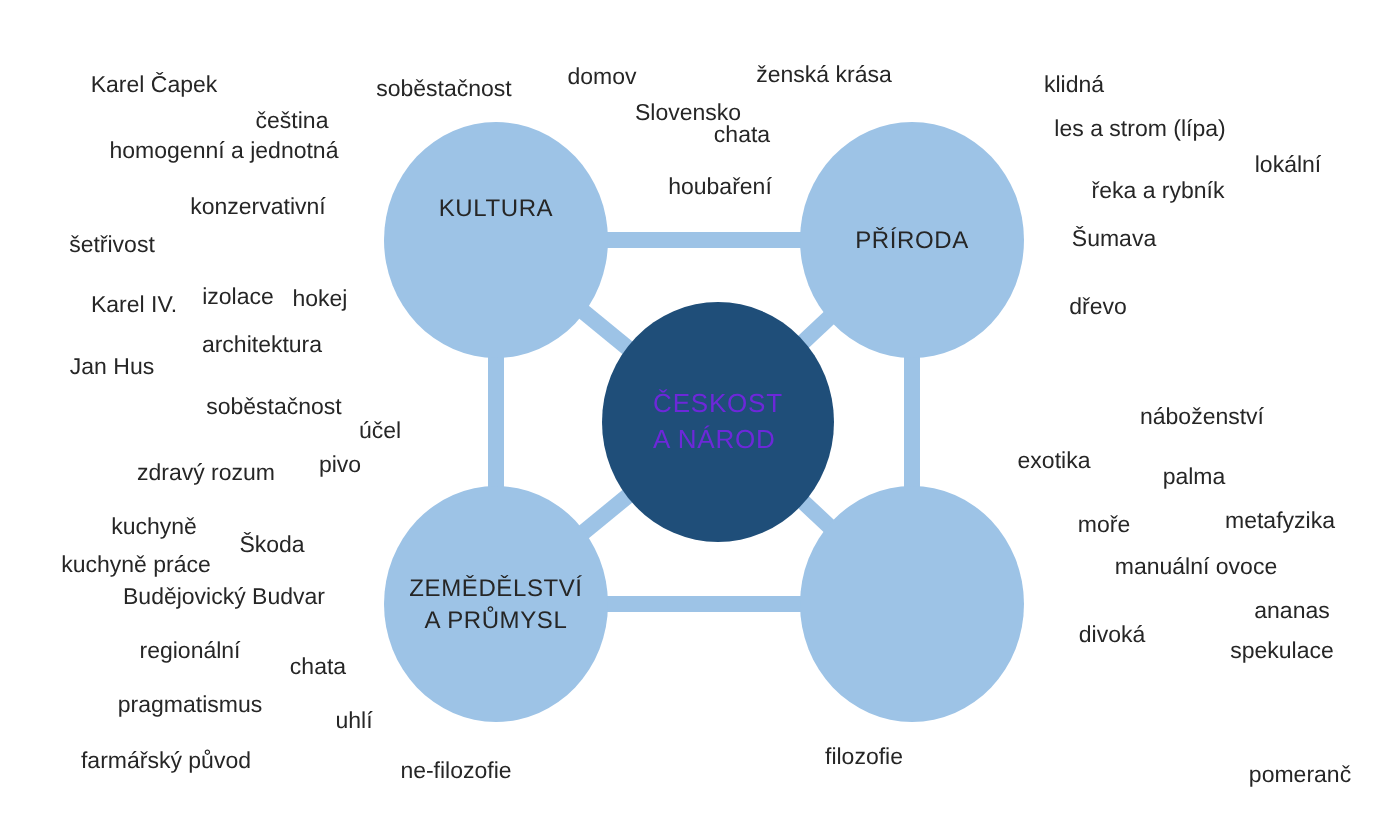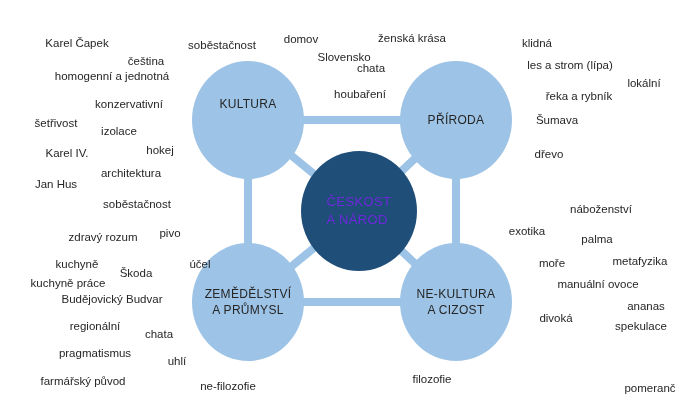--- a/index.html
+++ b/index.html
@@ -85,43 +85,39 @@
   <div class="node-label" style="left:248px; top:104px">
     <span>KULTURA</span>
   </div>
   <div class="node-label" style="left:456px; top:120px">
     <span>PŘÍRODA</span>
   </div>
   <div class="node-label" style="left:248px; top:302px">
     <span>ZEMĚDĚLSTVÍ</span>
     <span>A PRŮMYSL</span>
   </div>
-  <div class="node-label" style="left:456px; top:302px">
-    <span>NE-KULTURA</span>
-    <span>A CIZOST</span>
-  </div>
 
   <div class="center-label" style="left:359px; top:211px">
     <span>ČESKOST</span>
     <span>A NÁROD</span>
   </div>
 
   <div class="word-layer">
       <span class="word" style="left: 77px; top: 37px;">Karel Čapek</span>
       <span class="word" style="left: 146px; top: 55px;">čeština</span>
       <span class="word" style="left: 112px; top: 70px;">homogenní a jednotná</span>
       <span class="word" style="left: 129px; top: 98px;">konzervativní</span>
       <span class="word" style="left: 56px; top: 117px;">šetřivost</span>
-      <span class="word" style="left: 119px; top: 125px; text-align: right;">izolace</span>
+      <span class="word" style="left: 119px; top: 143px; text-align: right;">izolace</span>
       <span class="word" style="left: 67px; top: 147px;">Karel IV.</span>
       <span class="word" style="left: 160px; top: 144px;">hokej</span>
       <span class="word" style="left: 131px; top: 167px;">architektura</span>
       <span class="word" style="left: 56px; top: 178px;">Jan Hus</span>
       <span class="word" style="left: 137px; top: 198px;">soběstačnost</span>
-      <span class="word" style="left: 200px; top: 210px; margin-top: 48px;">účel</span>
+      <span class="word" style="left: 190px; top: 210px;">účel</span>
       <span class="word" style="left: 103px; top: 231px;">zdravý rozum</span>
       <span class="word" style="left: 170px; top: 227px;">pivo</span>
       <span class="word" style="left: 77px; top: 258px;">kuchyně</span>
       <span class="word" style="left: 136px; top: 267px;">Škoda</span>
       <span class="word" style="left: 68px; top: 277px;">kuchyně práce</span>
       <span class="word" style="left: 112px; top: 293px;">Budějovický Budvar</span>
       <span class="word" style="left: 95px; top: 320px;">regionální</span>
       <span class="word" style="left: 159px; top: 328px;">chata</span>
       <span class="word" style="left: 95px; top: 347px;">pragmatismus</span>
       <span class="word" style="left: 177px; top: 355px;">uhlí</span>

